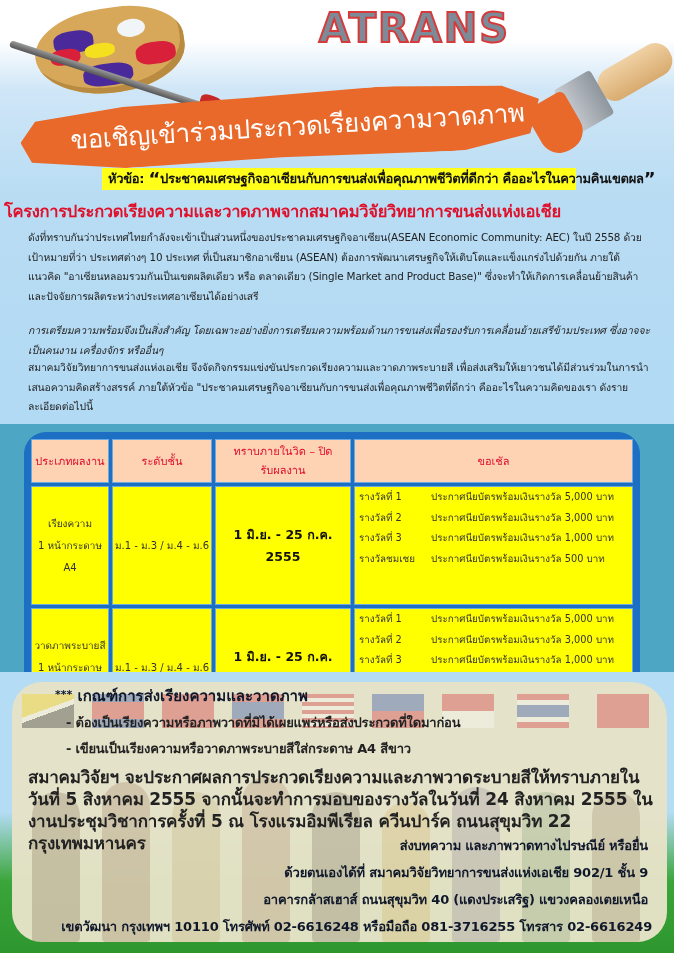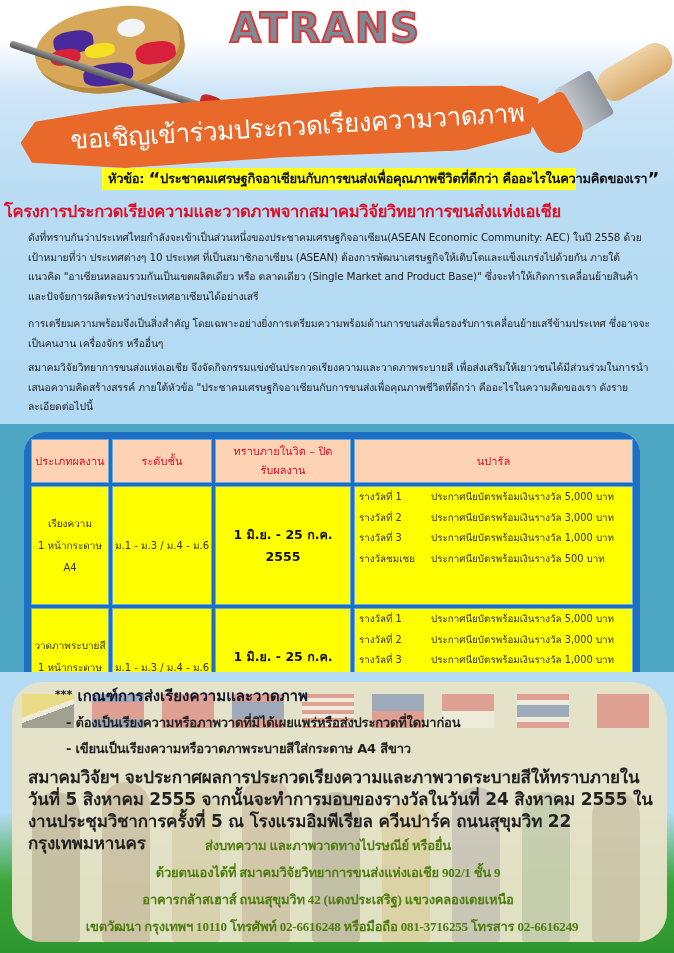--- a/index.html
+++ b/index.html
@@ -20,21 +20,21 @@
     }
     .palette .blob { position:absolute; border-radius:40%; }
     .palette .hole { position:absolute; left:85px; top:14px; width:28px; height:18px; border-radius:50%; background:#f2f5f8; }
     .brush-small {
       position:absolute; left:10px; top:40px; width:215px; height:7px;
       background:linear-gradient(#9a9a9a,#555); border-radius:4px;
       transform: rotate(18deg); transform-origin:left center;
     }
     .brush-small-tip { position:absolute; left:200px; top:96px; width:24px; height:12px; background:#c62828; border-radius:40% 60% 60% 40%; transform:rotate(18deg); }
     .logo {
-      position:absolute; left:230px; top:6px; width:280px; text-align:left;
+      position:absolute; left:230px; top:6px; width:280px; text-align:right;
     }
     .logo-main {
       font-family:"DejaVu Sans", sans-serif; font-weight:bold; font-size:40px; letter-spacing:2px;
       color:#7d8a98; -webkit-text-stroke:2px #d63a3a; line-height:44px;
     }
     .logo-sub {
       font-family:"Liberation Sans", sans-serif; font-weight:bold; font-size:11.5px; color:#333; letter-spacing:-0.2px;
       margin-top:1px;
     }
     .banner {
@@ -73,21 +73,21 @@
     .topic .q { font-size:18px; vertical-align:-2px; }
     .project-title {
       position:absolute; left:4px; top:198px; width:674px; text-align:left;
       color:#e0102a; font-size:16.5px; font-weight:bold; letter-spacing:-0.3px; white-space:nowrap;
     }
     .para {
       position:absolute; left:28px; width:622px; font-size:10.4px; color:#222;
       line-height:19.5px; letter-spacing:-0.15px;
     }
     .p1 { top:228px; }
-    .p2 { top:314px; }
+    .p2 { top:321px;font-style:italic; }
     .p3 { top:358px; }
     
     .table-wrap {
       position:absolute; left:0; top:424px; width:674px; height:248px;
       background:#4da6c4;
     }
     .table-frame {
       position:absolute; left:24px; top:8px; width:616px; height:302px;
       background:#1c6fc2; padding:4px;border-radius:22px;
     }
@@ -122,21 +122,21 @@
     .criteria-item {
       position:absolute; left:66px; font-size:13px; font-weight:bold; color:#222; white-space:nowrap; letter-spacing:-0.2px;
     }
     .c1 { top:712px; }
     .c2 { top:738px; }
     .announce {
       position:absolute; left:28px; top:766px; width:630px; font-size:17px; font-weight:bold; color:#222;
       line-height:22px; letter-spacing:-0.2px;
     }
     .contact {
-      position:absolute; right:26px; width:640px; text-align:center; font-size:13px; font-weight:bold; color:#4d7c0f; white-space:nowrap; letter-spacing:-0.2px;font-family:Liberation Serif, serif;
+      position:absolute; right:26px; width:640px; text-align:right; font-size:13px; font-weight:bold; color:#0f172a; white-space:nowrap; letter-spacing:-0.2px;
     }
     .ct1 { top:835px; }
     .ct2 { top:862px; }
     .ct3 { top:889px; }
     .ct4 { top:916px; right:22px; }
   </style>
 </head>
 <body>
 
 <div class="header">
@@ -160,21 +160,21 @@
 
   <div class="big-brush">
     <div class="handle"></div>
     <div class="ferrule"></div>
     <div class="bristle"></div>
   </div>
 </div>
 
 <div class="topic">
   <span>หัวข้อ:</span>
-  <span class="q">“</span><span>ประชาคมเศรษฐกิจอาเซียนกับการขนส่งเพื่อคุณภาพชีวิตที่ดีกว่า คืออะไรในความคิดของเรา</span><span class="q">”</span>
+  <span class="q">“</span><span>ประชาคมเศรษฐกิจอาเซียนกับการขนส่งเพื่อคุณภาพชีวิตที่ดีกว่า คืออะไรในความคินเขตผล</span><span class="q">”</span>
 </div>
 
 <div class="project-title">โครงการประกวดเรียงความและวาดภาพจากสมาคมวิจัยวิทยาการขนส่งแห่งเอเชีย</div>
 
 <div class="para p1">ดังที่ทราบกันว่าประเทศไทยกำลังจะเข้าเป็นส่วนหนึ่งของประชาคมเศรษฐกิจอาเซียน(ASEAN Economic Community: AEC) ในปี 2558 ด้วยเป้าหมายที่ว่า ประเทศต่างๆ 10 ประเทศ ที่เป็นสมาชิกอาเซียน (ASEAN) ต้องการพัฒนาเศรษฐกิจให้เติบโตและแข็งแกร่งไปด้วยกัน ภายใต้แนวคิด "อาเซียนหลอมรวมกันเป็นเขตผลิตเดียว หรือ ตลาดเดียว (Single Market and Product Base)" ซึ่งจะทำให้เกิดการเคลื่อนย้ายสินค้าและปัจจัยการผลิตระหว่างประเทศอาเซียนได้อย่างเสรี</div>
 <div class="para p2">การเตรียมความพร้อมจึงเป็นสิ่งสำคัญ โดยเฉพาะอย่างยิ่งการเตรียมความพร้อมด้านการขนส่งเพื่อรองรับการเคลื่อนย้ายเสรีข้ามประเทศ ซึ่งอาจจะเป็นคนงาน เครื่องจักร หรืออื่นๆ</div>
 <div class="para p3">สมาคมวิจัยวิทยาการขนส่งแห่งเอเชีย จึงจัดกิจกรรมแข่งขันประกวดเรียงความและวาดภาพระบายสี เพื่อส่งเสริมให้เยาวชนได้มีส่วนร่วมในการนำเสนอความคิดสร้างสรรค์ ภายใต้หัวข้อ "ประชาคมเศรษฐกิจอาเซียนกับการขนส่งเพื่อคุณภาพชีวิตที่ดีกว่า คืออะไรในความคิดของเรา ดังรายละเอียดต่อไปนี้</div>
 
 <div class="table-wrap">
   <div class="table-frame">
@@ -183,21 +183,21 @@
         <col style="width:78px">
           <col style="width:100px">
           <col style="width:136px">
           <col>
       </colgroup>
       <tbody>
           <tr>
         <th>ประเภทผลงาน</th>
         <th>ระดับชั้น</th>
         <th style="padding:0 14px;">ทราบภายในวิด – ปิดรับผลงาน</th>
-        <th>นปารัล</th>
+        <th>ขอเชัล</th>
       </tr>
       <tr>
         <td>
           <div>เรียงความ</div>
           <div>1 หน้ากระดาษ</div>
           <div>A4</div>
         </td>
         <td>ม.1 - ม.3 / ม.4 - ม.6</td>
         <td class="date">1 มิ.ย. - 25 ก.ค. 2555</td>
         <td class="prizes">
@@ -281,14 +281,14 @@
   <span class="stars">***</span>
   <span>เกณฑ์การส่งเรียงความและวาดภาพ</span>
 </div>
 <div class="criteria-item c1">-  ต้องเป็นเรียงความหรือภาพวาดที่มิได้เผยแพร่หรือส่งประกวดที่ใดมาก่อน</div>
 <div class="criteria-item c2">-  เขียนเป็นเรียงความหรือวาดภาพระบายสีใส่กระดาษ A4 สีขาว</div>
 
 <div class="announce">สมาคมวิจัยฯ จะประกาศผลการประกวดเรียงความและภาพวาดระบายสีให้ทราบภายในวันที่  5  สิงหาคม 2555 จากนั้นจะทำการมอบของรางวัลในวันที่ 24  สิงหาคม 2555 ในงานประชุมวิชาการครั้งที่ 5 ณ โรงแรมอิมพีเรียล ควีนปาร์ค ถนนสุขุมวิท 22 กรุงเทพมหานคร</div>
 
 <div class="contact ct1">ส่งบทความ และภาพวาดทางไปรษณีย์ หรือยื่น</div>
 <div class="contact ct2">ด้วยตนเองได้ที่ สมาคมวิจัยวิทยาการขนส่งแห่งเอเชีย 902/1 ชั้น 9</div>
-<div class="contact ct3">อาคารกลัาสเฮาส์ ถนนสุขุมวิท 42 (แดงประเสริฐ) แขวงคลองเตยเหนือ</div>
+<div class="contact ct3">อาคารกลัาสเฮาส์ ถนนสุขุมวิท 40 (แดงประเสริฐ) แขวงคลองเตยเหนือ</div>
 <div class="contact ct4">เขตวัฒนา กรุงเทพฯ 10110 โทรศัพท์ 02-6616248 หรือมือถือ 081-3716255 โทรสาร 02-6616249</div>
 
 </body></html>

